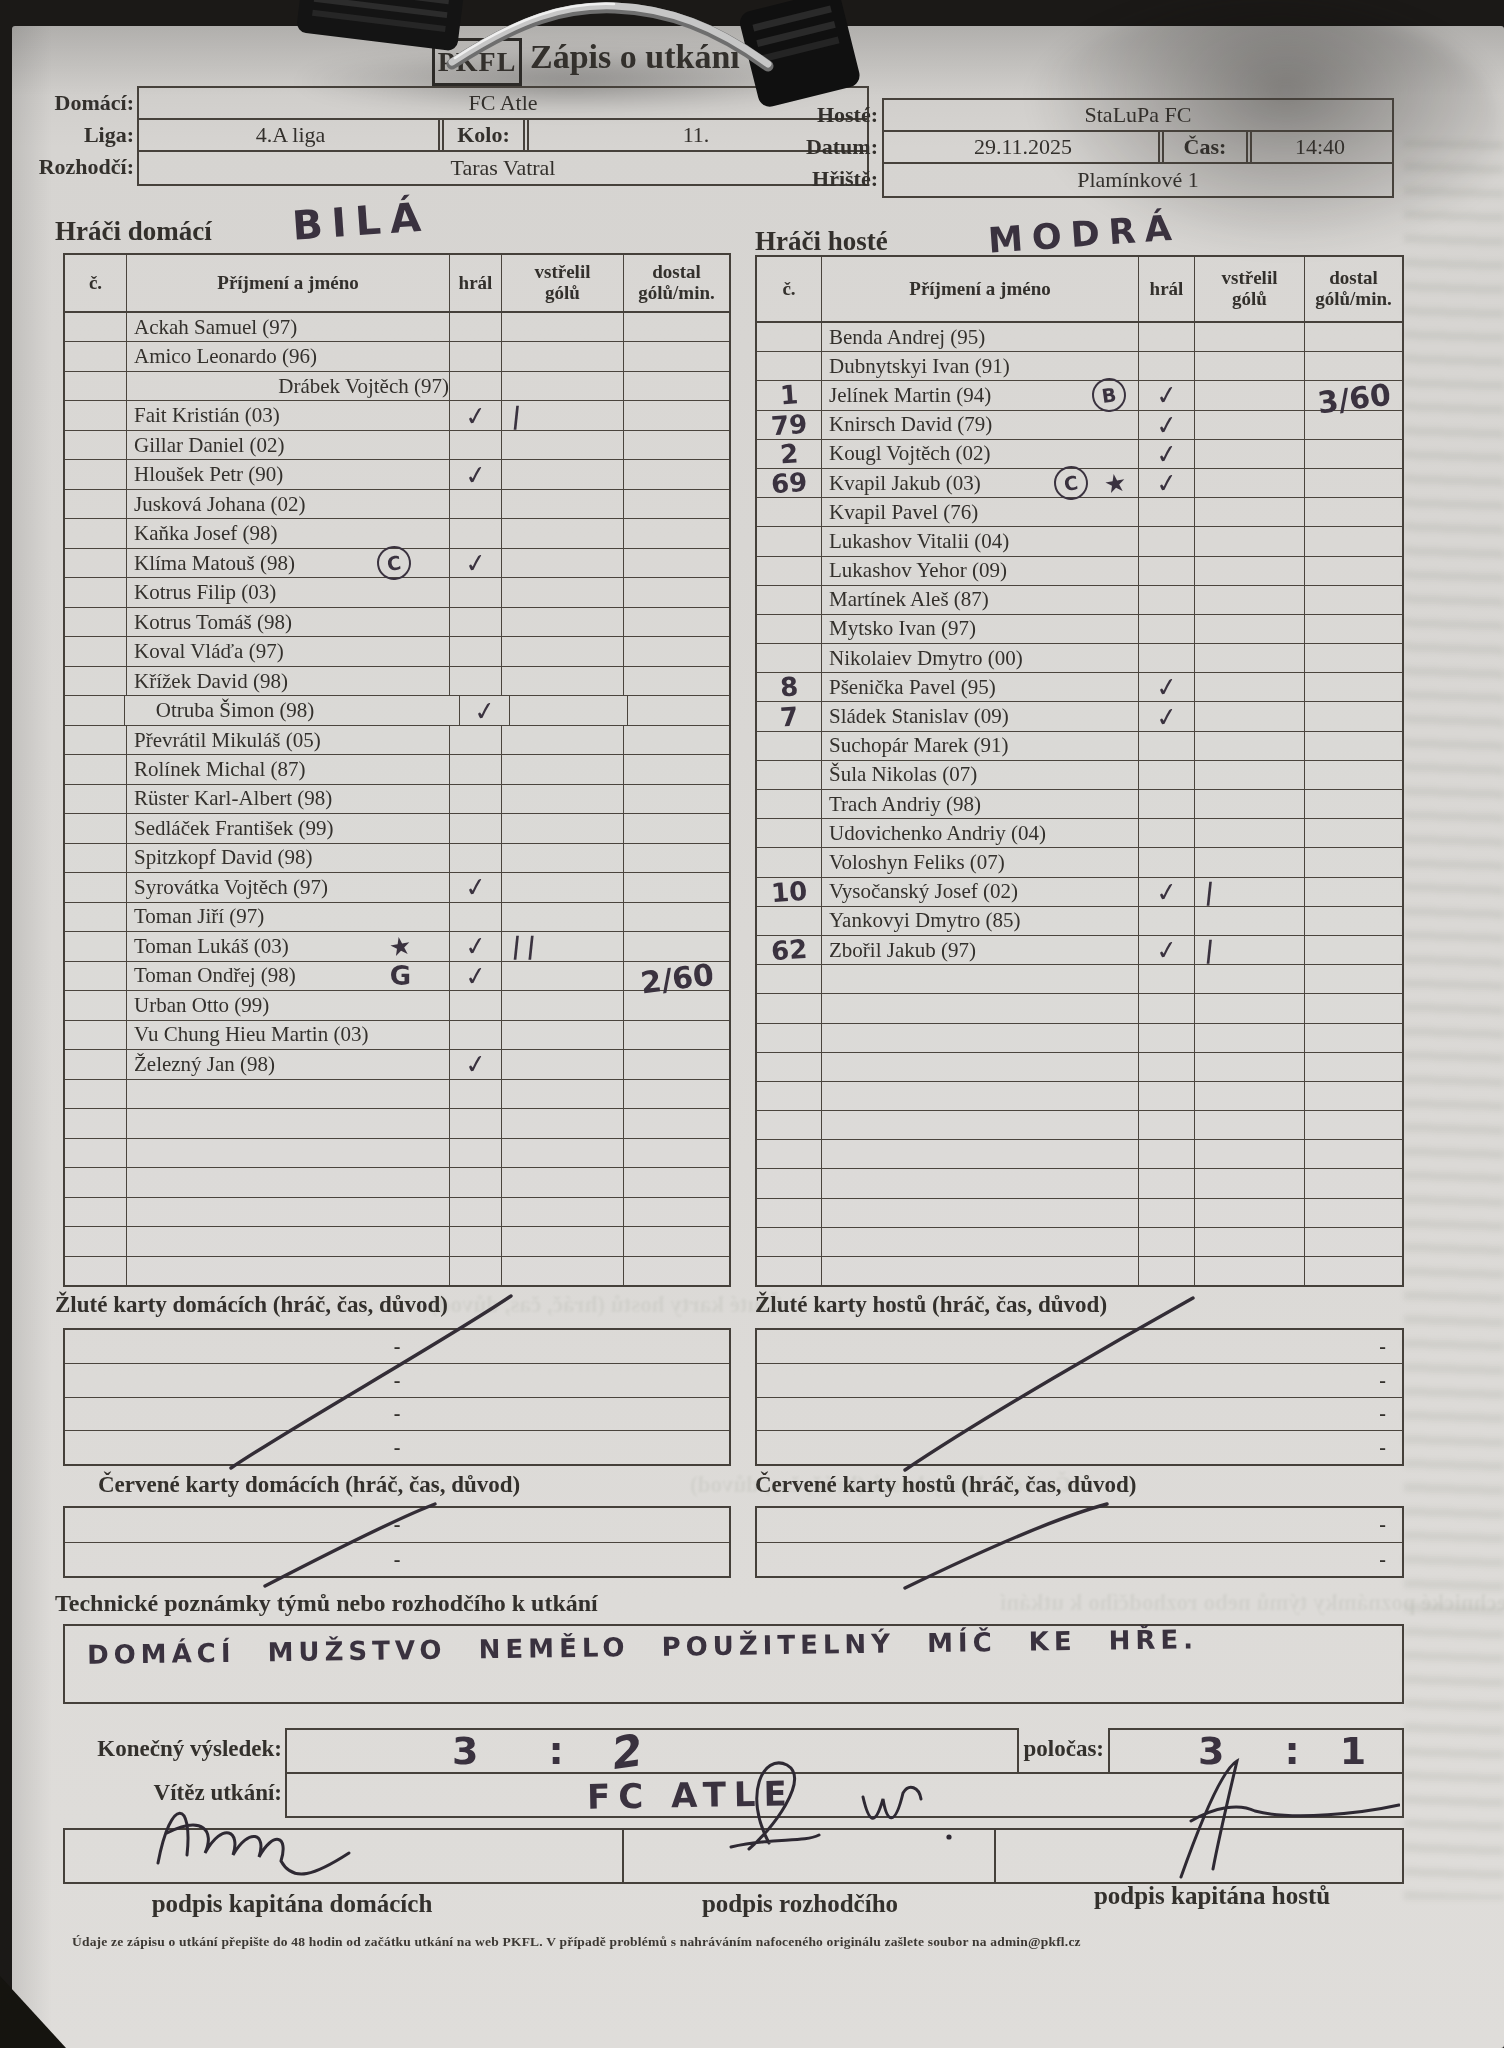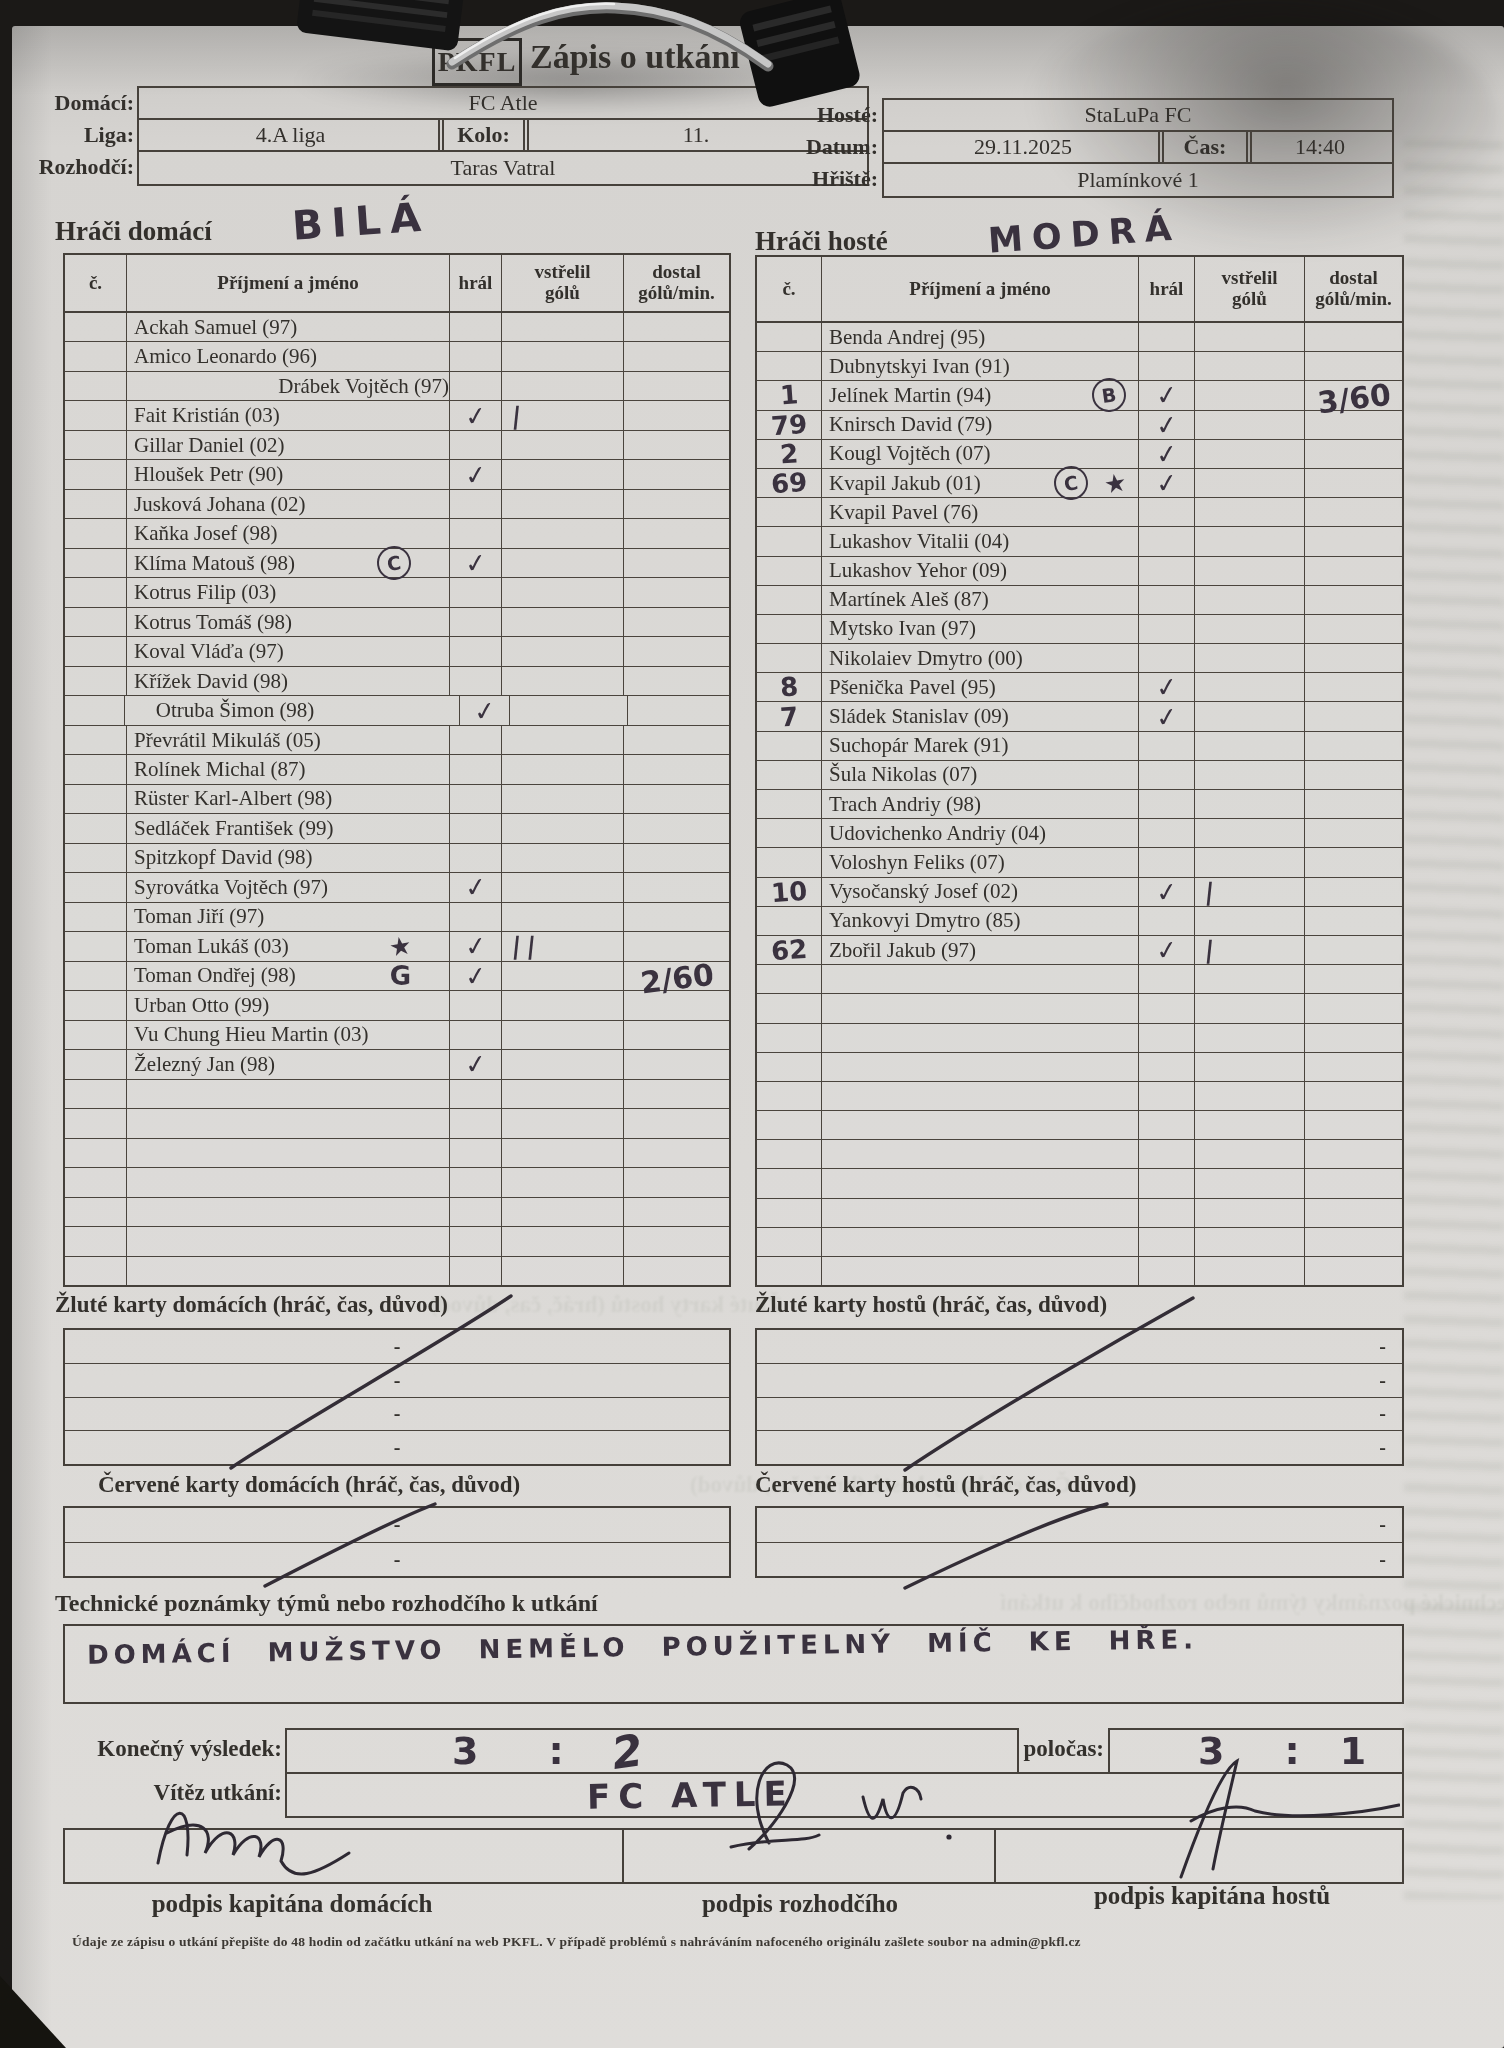--- a/index.html
+++ b/index.html
@@ -496,34 +496,34 @@
           <span class="hw ck">✓</span>
         </div>
         <div class="cell c3" style="width: 110px;"></div>
         <div class="cell c4" style="width: 97px;"></div>
       </div>
       <div class="prow">
         <div class="cell c0" style="width: 65px;">
           <span class="hw cnum">2</span>
         </div>
         <div class="cell c1" style="width: 317px;">
-          <span class="nm">Kougl Vojtěch (07)</span>
+          <span class="nm">Kougl Vojtěch (02)</span>
         </div>
         <div class="cell c2" style="width: 56px;">
           <span class="hw ck">✓</span>
         </div>
         <div class="cell c3" style="width: 110px;"></div>
         <div class="cell c4" style="width: 97px;"></div>
       </div>
       <div class="prow">
         <div class="cell c0" style="width: 65px;">
           <span class="hw cnum">69</span>
         </div>
         <div class="cell c1" style="width: 317px;">
-          <span class="nm">Kvapil Jakub (01)</span>
+          <span class="nm">Kvapil Jakub (03)</span>
           <span class="annots">
             <span class="hw circ">C</span>
             <span class="hw star">★</span>
           </span>
         </div>
         <div class="cell c2" style="width: 56px;">
           <span class="hw ck">✓</span>
         </div>
         <div class="cell c3" style="width: 110px;"></div>
         <div class="cell c4" style="width: 97px;"></div>

